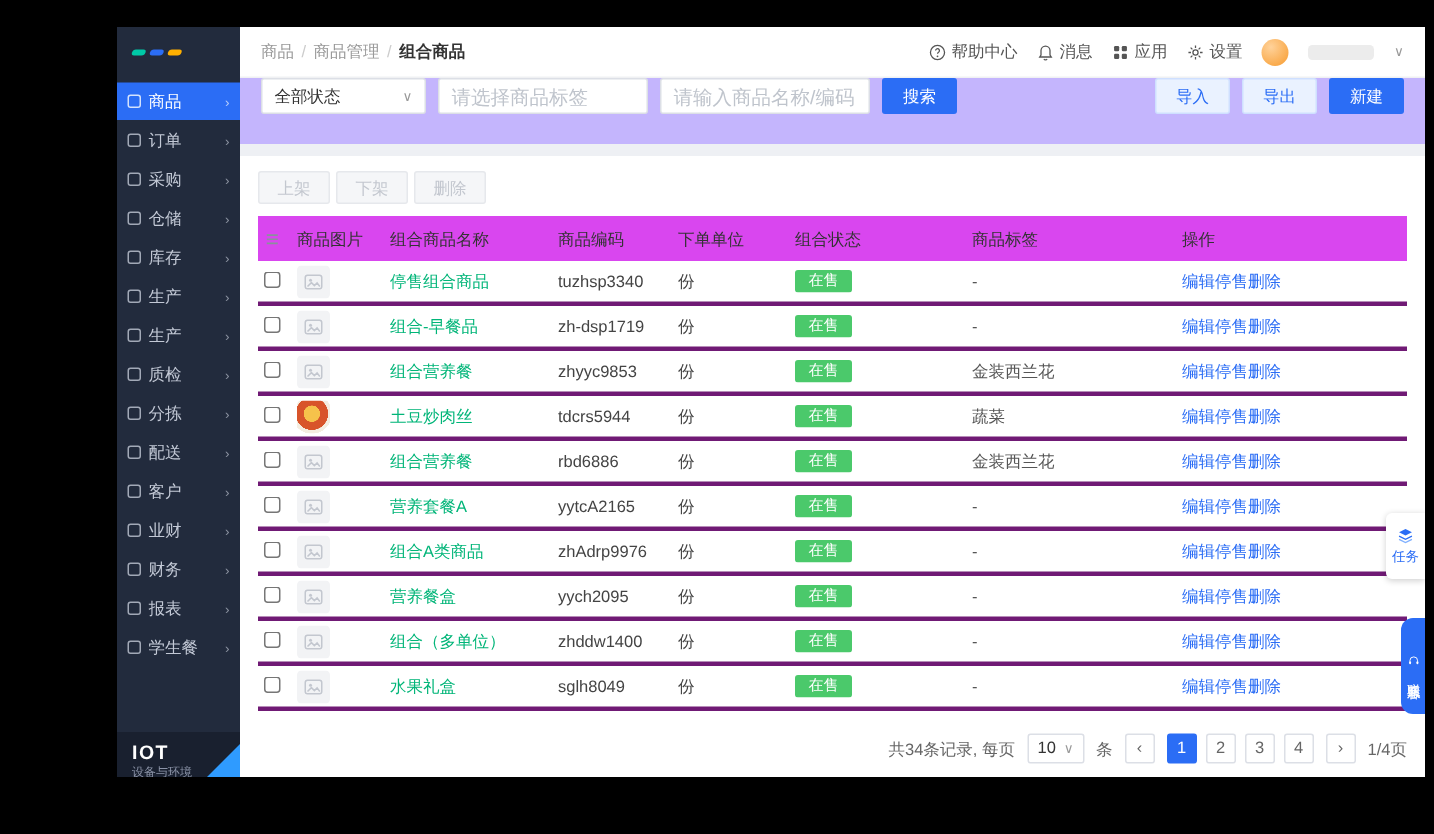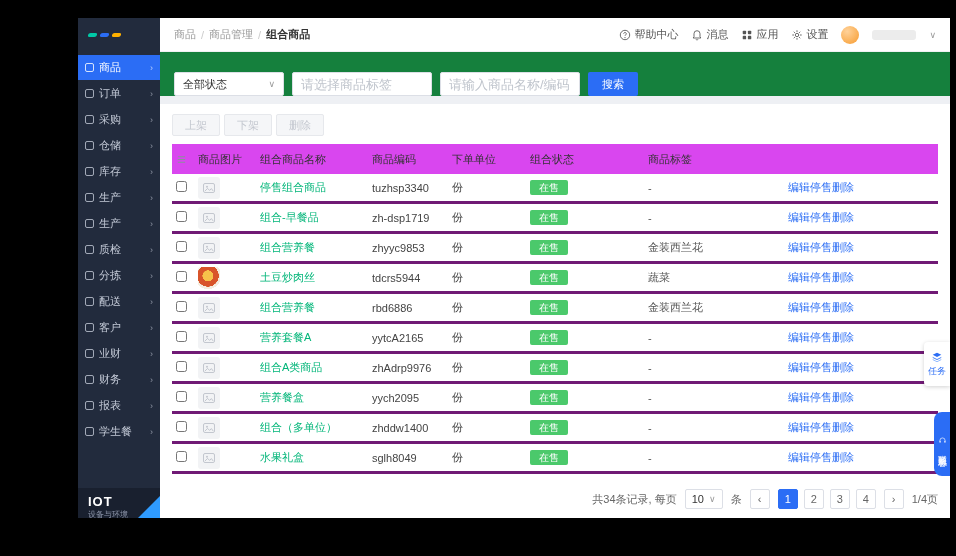--- a/index.html
+++ b/index.html
@@ -34,21 +34,21 @@
   .crumbs .cur{color:#333;font-weight:bold}
   .crumbs .sep{color:#ccc}
   .top-right{display:flex;align-items:center;gap:13px;color:#555}
   .top-item{display:flex;align-items:center;gap:3px;cursor:pointer;white-space:nowrap}
   .top-item svg{width:12px;height:12px}
   .avatar{width:18px;height:18px;border-radius:50%;background:radial-gradient(circle at 35% 30%,#ffd29a,#f79b2e);flex-shrink:0}
   .uname{width:44px;height:10px;border-radius:3px;background:#ececec}
   .caret{color:#999;font-size:9px;font-style:normal}
 
   
-  .filterbar{height:44px;background:#15803d;display:flex;align-items:flex-end;justify-content:space-between;
+  .filterbar{height:44px;background:#c4b5fd;display:flex;align-items:flex-start;justify-content:space-between;
     padding:0 14px;flex-shrink:0}
   .f-left{display:flex;gap:8px;align-items:center}
   .f-right{display:flex;gap:8px;align-items:center}
   .sel{height:24px;min-width:110px;border:1px solid #dcdfe6;border-radius:2px;background:#fff;
     display:flex;align-items:center;justify-content:space-between;padding:0 8px;color:#333;cursor:pointer;gap:6px}
   .sel em{font-style:normal}
   .inp{height:24px;width:140px;border:1px solid #dcdfe6;border-radius:2px;padding:0 8px;
     font-size:13px;color:#333;font-family:Liberation Sans, sans-serif}
   .inp::placeholder{color:#bfc4cc}
   .btn{height:24px;padding:0 13px;border-radius:2px;border:1px solid transparent;font-size:11px;
@@ -256,20 +256,25 @@
       <div class="filterbar">
         <div class="f-left">
           <span class="sel">
             <em>全部状态</em>
             <i class="caret">∨</i>
           </span>
           <input class="inp" placeholder="请选择商品标签" style="">
           <input class="inp" placeholder="请输入商品名称/编码" style="">
           <button class="btn btn-primary">搜索</button>
         </div>
+        <div class="f-right">
+          <button class="btn btn-light">导入</button>
+          <button class="btn btn-light">导出</button>
+          <button class="btn btn-primary">新建</button>
+        </div>
       </div>
 
       <div class="panel">
         <div class="bulkbar">
           <button class="btn-disabled">上架</button>
           <button class="btn-disabled">下架</button>
           <button class="btn-disabled">删除</button>
         </div>
 
         <div class="grid thead">
@@ -277,20 +282,21 @@
             <svg viewBox="0 0 12 12">
                 <path d="M2 3h8M2 6h8M2 9h8" stroke="#8a909c" stroke-width="1.2"></path>
               </svg>
           </div>
           <div>商品图片</div>
           <div>组合商品名称</div>
           <div>商品编码</div>
           <div>下单单位</div>
           <div>组合状态</div>
           <div>商品标签</div>
+          <div>操作</div>
         </div>
 
         <div class="tbody">
             <div class="grid trow">
     <div><input type="checkbox" class="cb" style=""></div>
     <div>
                 <span class="thumb">
       <svg viewBox="0 0 14 14">
         <rect x="1.5" y="2.5" width="11" height="9" rx="1.5" fill="none" stroke="#c3c7cf"></rect>
         <circle cx="5" cy="5.8" r="1" fill="#c3c7cf"></circle>

